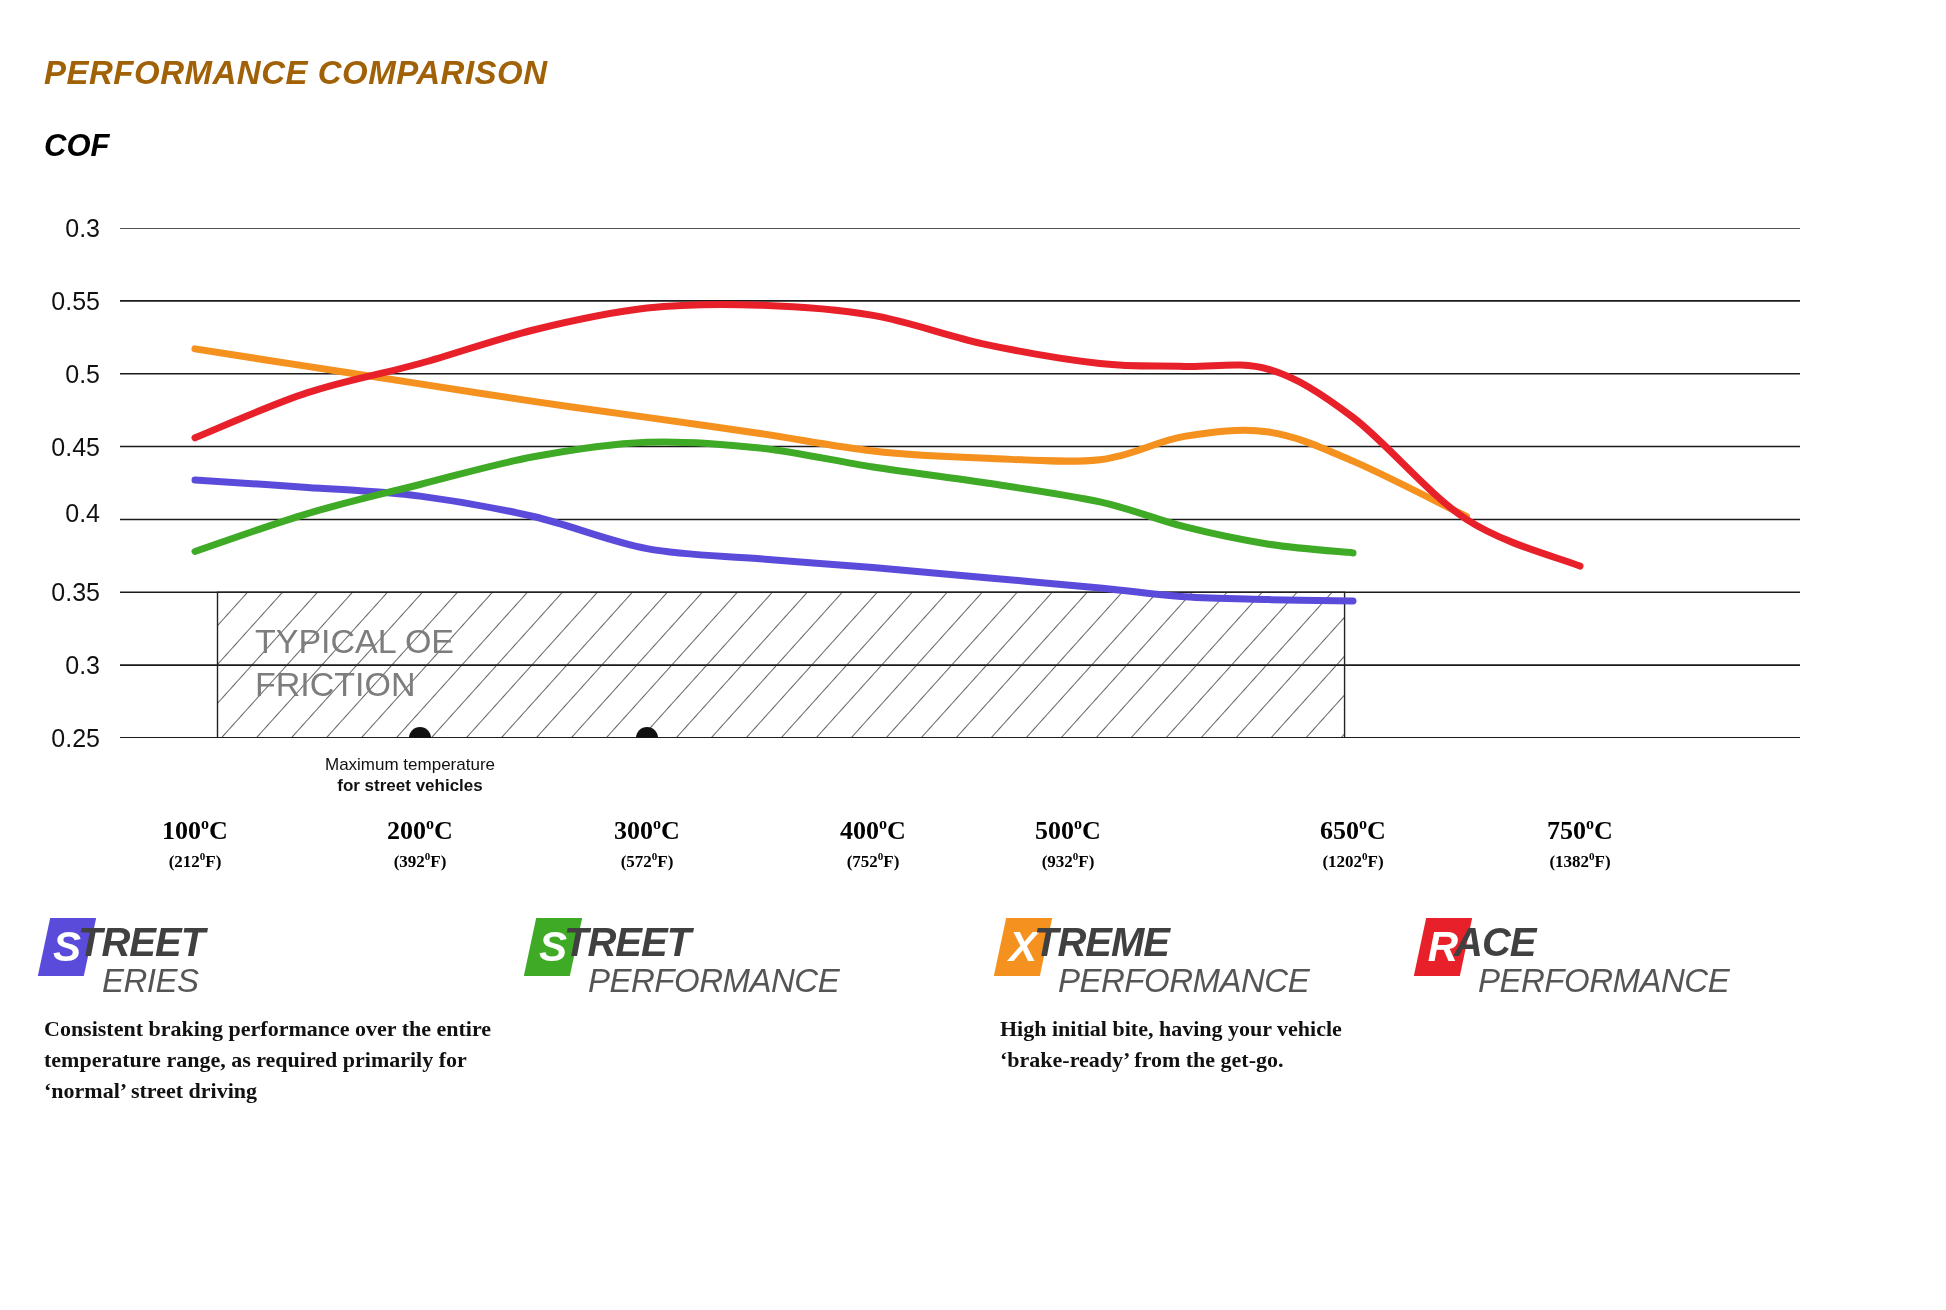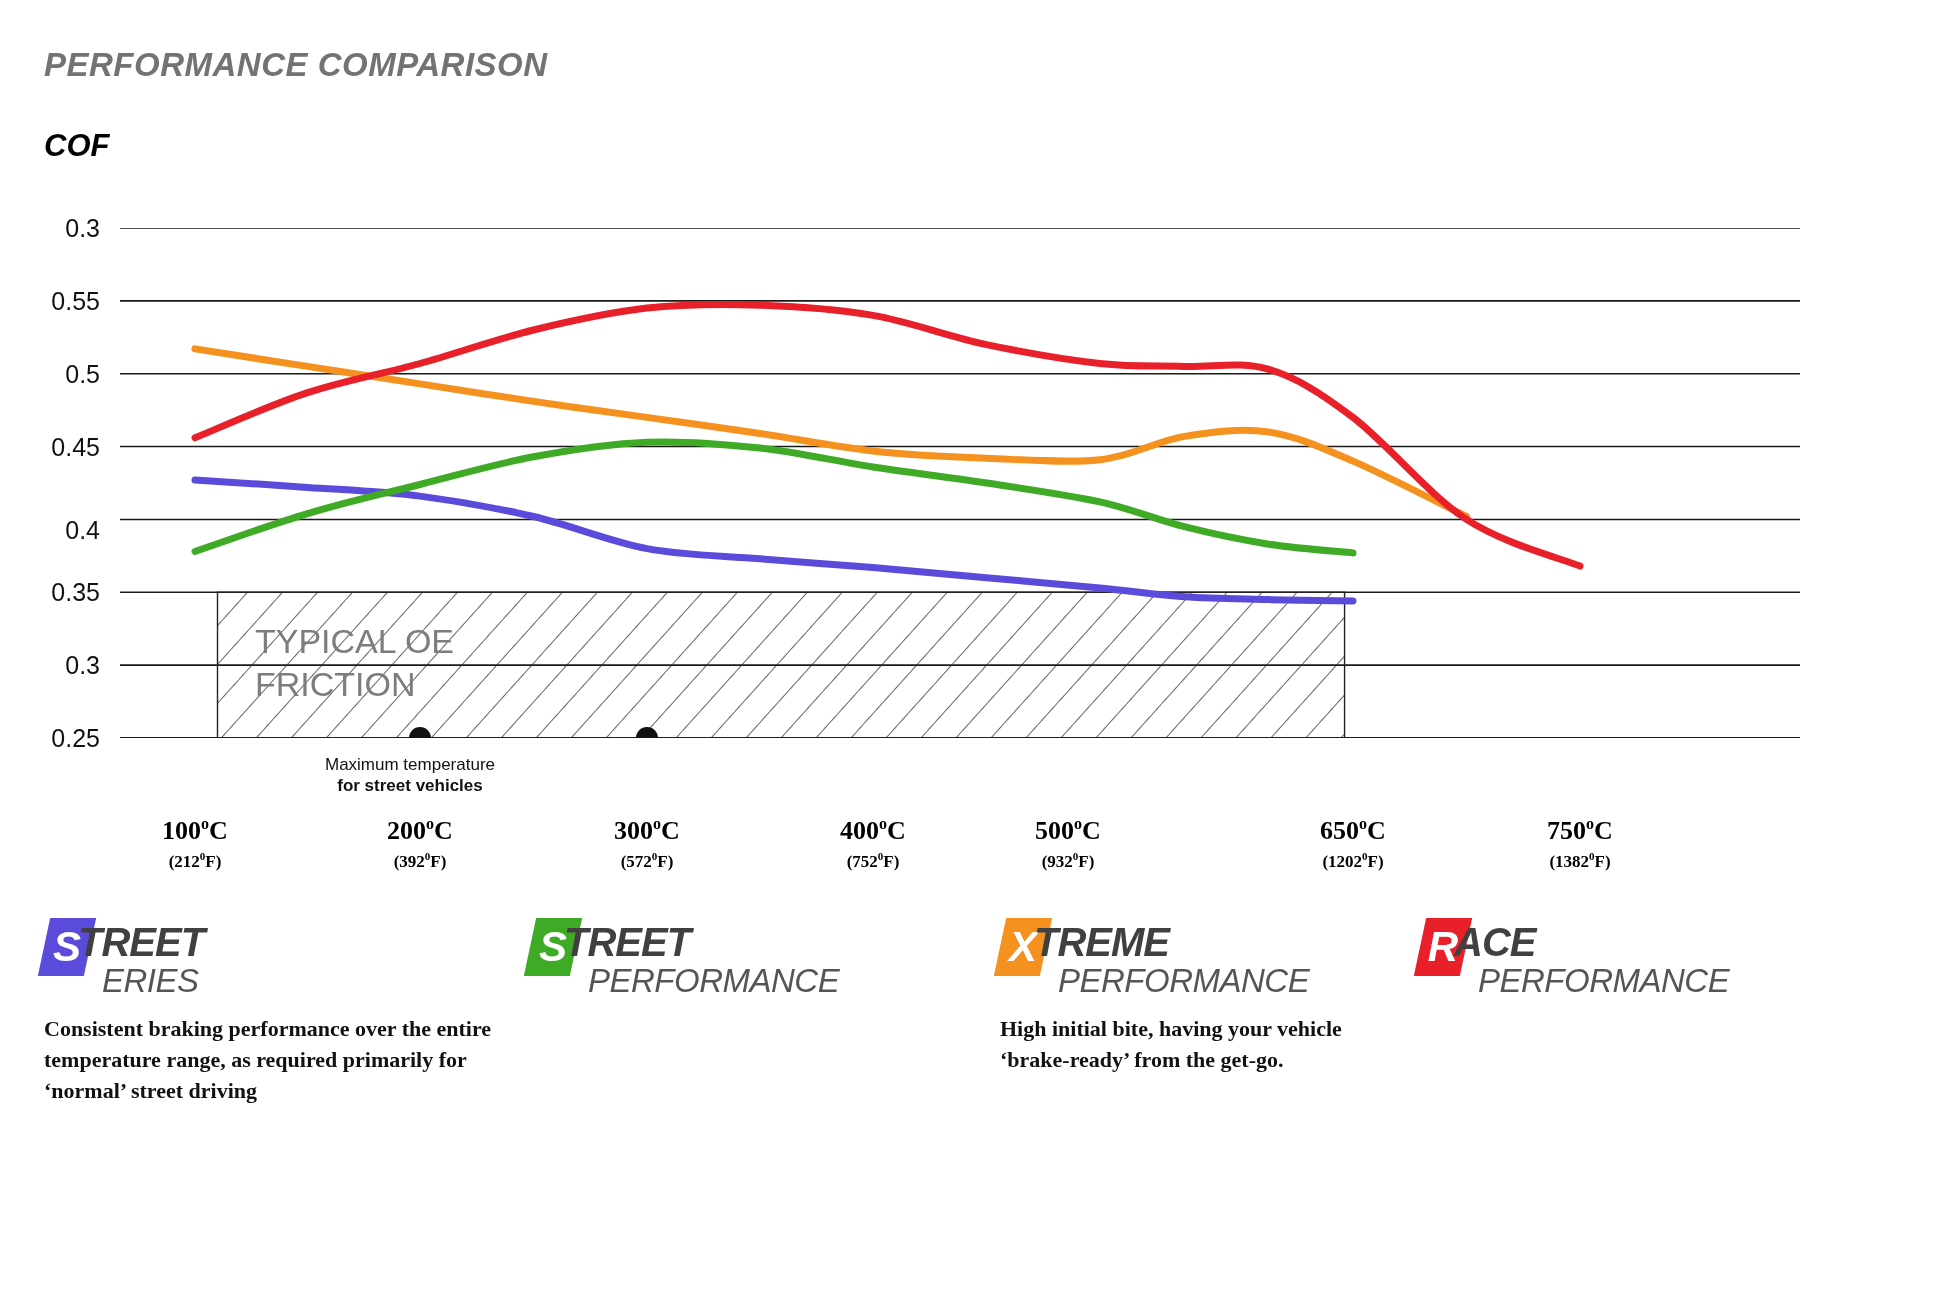--- a/index.html
+++ b/index.html
@@ -8,23 +8,23 @@
     background:#ffffff;
     font-family:"Liberation Sans", sans-serif;
     color:#111;
     overflow:hidden;
     position:relative;
   }
   .page{position:relative;width:1946px;height:1310px;}
 
   
   #chart-title{
-    position:absolute;left:44px;top:46px;
+    position:absolute;left:44px;top:54px;
     font-size:33px;font-weight:bold;font-style:italic;
-    letter-spacing:.5px;color:#737373;
+    letter-spacing:.5px;color:#a16207;
   }
   #axis-title{
     position:absolute;left:44px;top:128px;
     font-size:31px;font-weight:bold;font-style:italic;color:#000;
   }
 
   
   #plot-area{
     position:absolute;left:120px;top:228px;
     width:1680px;height:510px;
@@ -99,21 +99,21 @@
 
 <div class="page">
 
   <div id="chart-title">PERFORMANCE COMPARISON</div>
   <div id="axis-title">COF</div>
 
   <div id="y-labels">
       <div class="ytick" style="top: 510px;">0.25</div>
       <div class="ytick" style="top: 437.143px;">0.3</div>
       <div class="ytick" style="top: 364.286px;">0.35</div>
-      <div class="ytick" style="top: 302px;">0.4</div>
+      <div class="ytick" style="top: 285px;">0.4</div>
       <div class="ytick" style="top: 218.571px;">0.45</div>
       <div class="ytick" style="top: 145.714px;">0.5</div>
       <div class="ytick" style="top: 72.8571px;">0.55</div>
       <div class="ytick" style="top: 0px;">0.3</div>
     </div>
 
   <div id="plot-area">
     <svg id="plot-svg" width="1680" height="510" viewBox="0 0 1680 510">
       <defs>
         <pattern id="hatch" width="26" height="26" patternTransform="rotate(42)" patternUnits="userSpaceOnUse">

